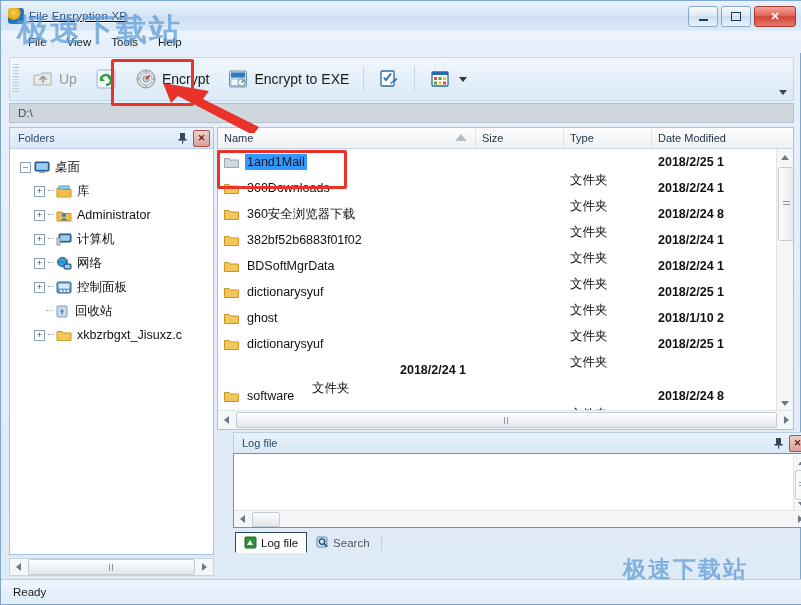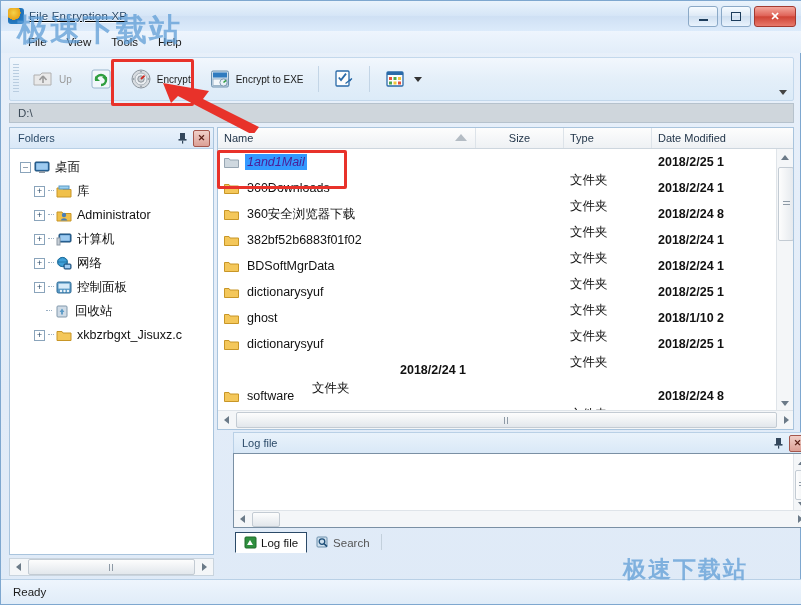--- a/index.html
+++ b/index.html
@@ -67,21 +67,21 @@
     background: linear-gradient(180deg,#f2f7fd 0%, #e4eff9 50%, #dcebf8 100%);
     border:1px solid #c3d8ec; border-radius:2px;
     display:flex; align-items:center; box-sizing:border-box;
   }
   .grip { width:6px;height:30px;margin:0 4px 0 3px;
     background: repeating-linear-gradient(180deg,#b9cde0 0 1px, transparent 1px 3px);
   }
   .tb-btn {
     display:flex;align-items:center;gap:5px;
     padding:4px 7px;margin:0 1px;border-radius:3px;border:1px solid transparent;
-    font-size:10px;color:#1a1a1a;white-space:nowrap;cursor:default;text-align:right;
+    font-size:14px;color:#1a1a1a;white-space:nowrap;cursor:default;text-align:right;
   }
   .tb-btn.disabled { color:#9a9a9a; }
   .tb-sep { width:1px;height:26px;background:#c3d5e6;margin:0 5px; }
   .tb-ico { width:22px;height:22px;flex:0 0 auto; }
 
   .tb-arrow {
     width:0;height:0;border-left:4px solid transparent;border-right:4px solid transparent;
     border-top:5px solid #333; margin-left:3px;
   }
   .tb-overflow {
@@ -138,36 +138,36 @@
     display:flex; height:21px;
     background:linear-gradient(180deg,#fdfdfd 0%,#eef1f4 100%);
     border-bottom:1px solid #cdd6de; box-sizing:border-box;
   }
   .lh {
     font-size:11px;color:#23364a;display:flex;align-items:center;
     padding:0 6px;border-right:1px solid #dde3e9;box-sizing:border-box;
     position:relative;
   }
   .lh.name { width:258px; }
-  .lh.size { width:88px; justify-content:center; }
+  .lh.size { width:88px; justify-content:flex-start; }
   .lh.type { width:88px; }
   .lh.date { width:123px; border-right:none;}
   .sort-tri {
     width:0;height:0;border-left:6px solid transparent;border-right:6px solid transparent;
     border-bottom:7px solid #b4bcc4; position:absolute; right:8px; top:6px;
   }
   .lrows { height:262px; overflow:hidden; }
   .lrow { display:flex; height:26px; align-items:center; font-size:12.5px;color:#111; }
   .c-name { width:258px; display:flex; align-items:center; padding-left:6px; box-sizing:border-box; }
   .c-size { width:88px; text-align:right; padding-right:6px; box-sizing:border-box;}
   .c-type { width:88px; padding-left:6px; box-sizing:border-box;margin-top:36px;}
   .c-date { width:123px; padding-left:6px; box-sizing:border-box; overflow:hidden; white-space:nowrap;font-weight:bold;}
   .fico { width:15px;height:13px;flex:0 0 auto;margin-right:6px; }
   .namelabel { padding:1px 2px; }
-  .lrow.selected .namelabel { background:#3399ff; color:#4c1d95;font-style:italic; }
+  .lrow.selected .namelabel { background:#3399ff; color:#0f172a; }
 
   
   .vscroll {
     position:absolute; right:0; top:21px; width:16px; height:262px;
     background:#f4f6f8; border-left:1px solid #dfe4e9;
   }
   .vsb-up,.vsb-dn{ width:16px;height:16px;display:flex;align-items:center;justify-content:center; }
   .tri-up{width:0;height:0;border-left:4px solid transparent;border-right:4px solid transparent;border-bottom:5px solid #6b7a88;}
   .tri-dn{width:0;height:0;border-left:4px solid transparent;border-right:4px solid transparent;border-top:5px solid #6b7a88;}
   .vsb-thumb{

